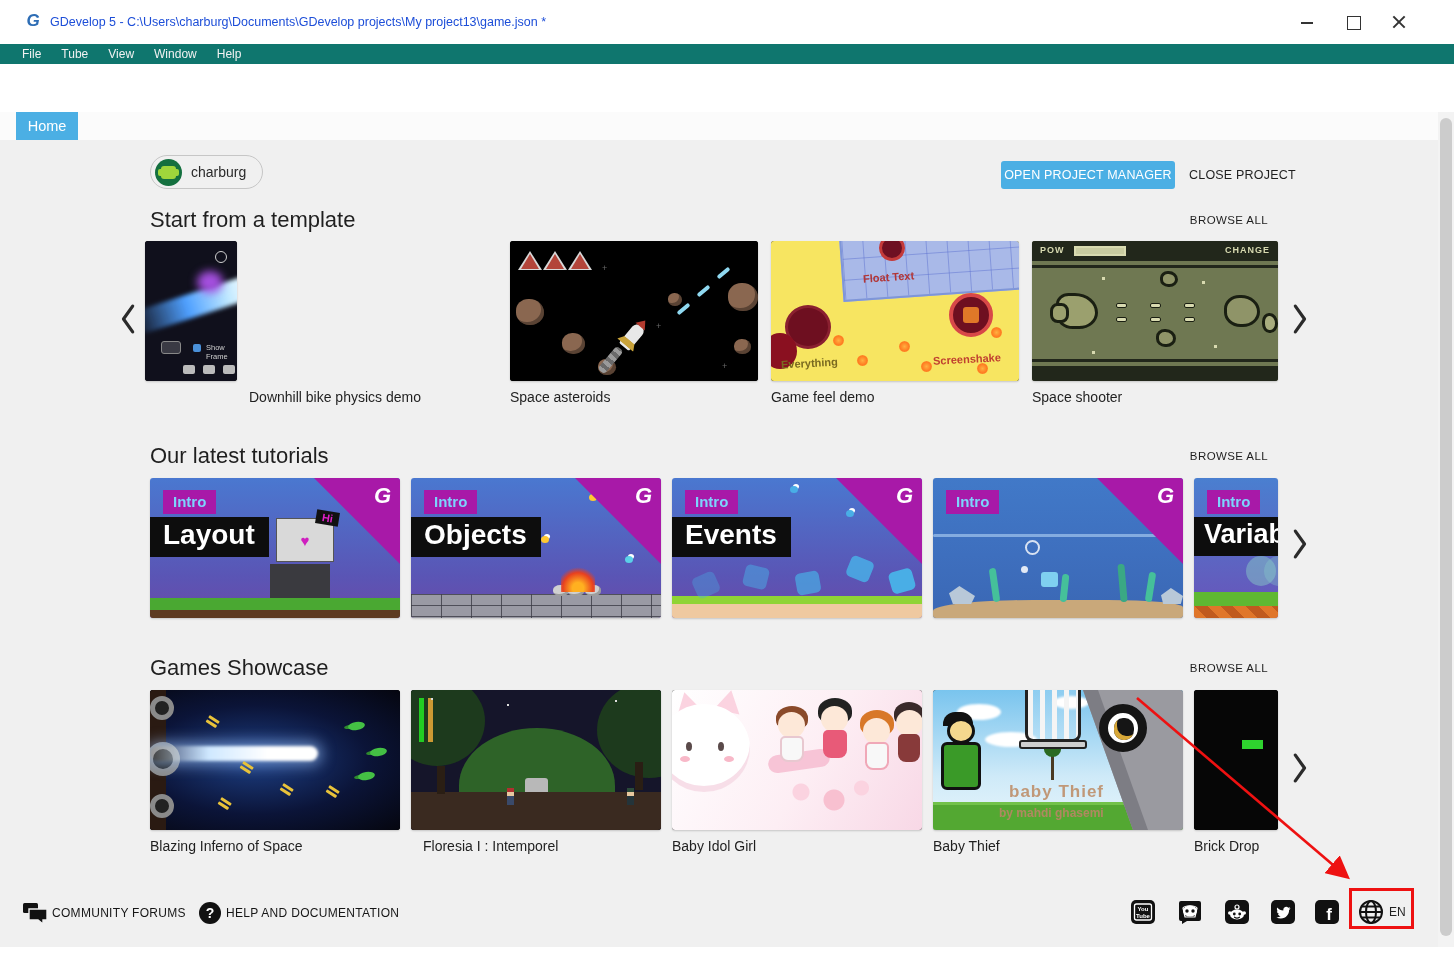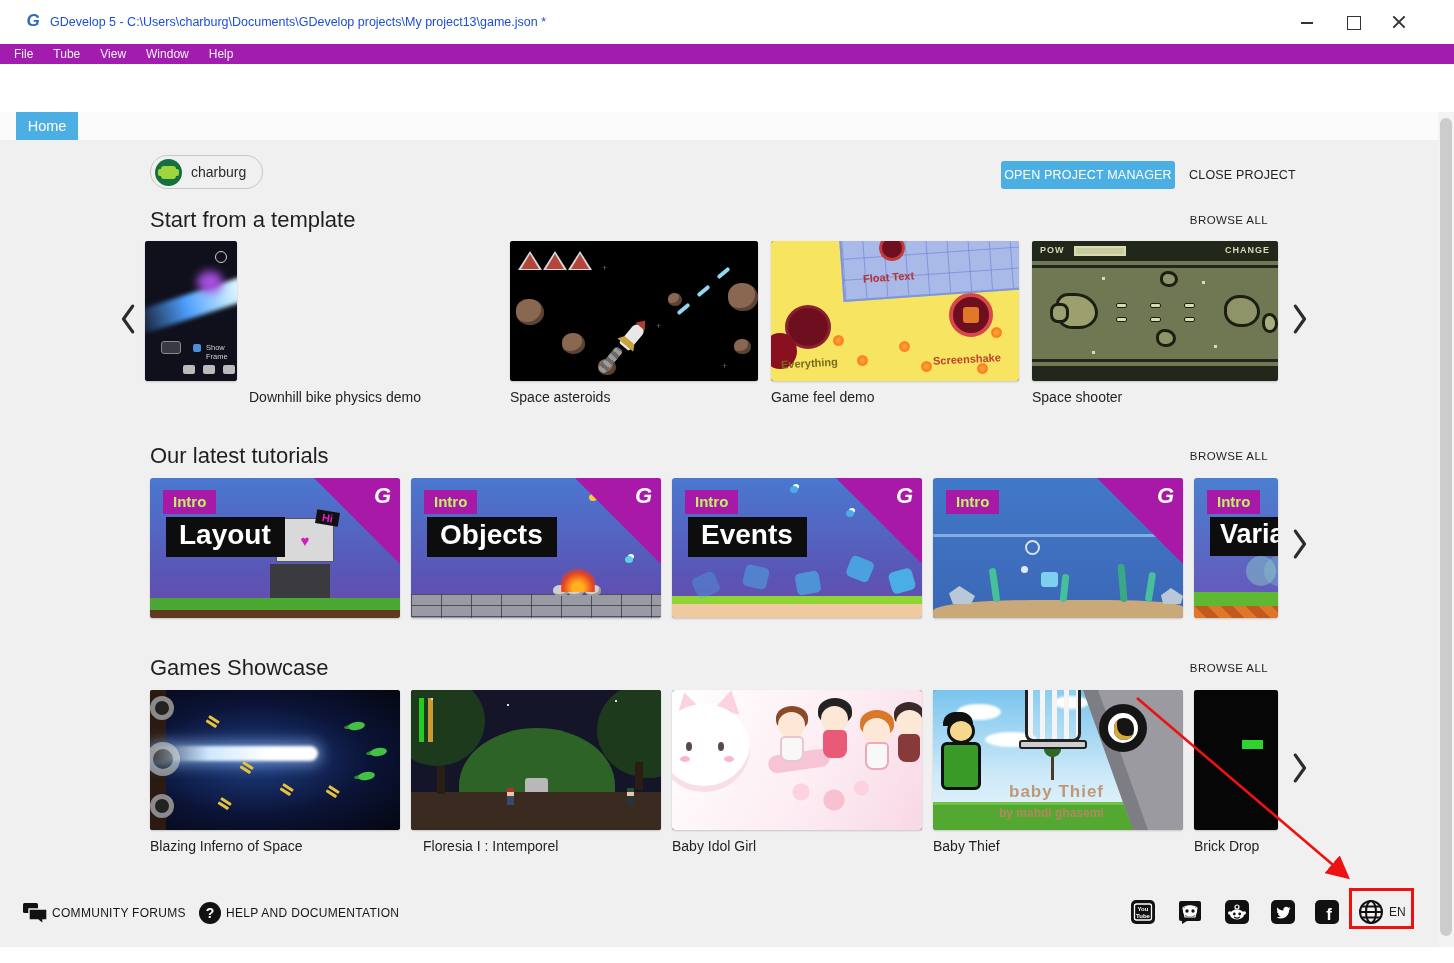--- a/index.html
+++ b/index.html
@@ -14,22 +14,22 @@
               font-weight:bold; font-style:italic; font-size:17px; line-height:20px; text-align:center; }
   .window-title { position:absolute; left:50px; top:15px; font-size:12.5px; color:#1d4ed8; }
   .winbtn { position:absolute; top:7px; width:30px; height:30px; }
   .wb-min  { left:1292px; } .wb-max { left:1338px; } .wb-close { left:1384px; }
   .wb-min::after { content:""; position:absolute; left:9px; top:15px; width:12px; height:2px; background:#333; }
   .wb-max::after { content:""; position:absolute; left:9px; top:9px; width:12px; height:12px; border:1.6px solid #333; }
   .wb-close::before,.wb-close::after { content:""; position:absolute; left:7px; top:14px; width:16px; height:2px; background:#333; }
   .wb-close::before { transform:rotate(45deg);} .wb-close::after { transform:rotate(-45deg);}
 
   
-  .menubar { position:absolute; left:0; top:44px; width:1454px; height:20px; background:#a21caf;
-             display:flex; align-items:center; padding-left:4px; }
+  .menubar { position:absolute; left:0; top:44px; width:1454px; height:20px; background:#0f766e;
+             display:flex; align-items:center; padding-left:12px; }
   .menu-item { color:#f2f2f2; font-size:12px; padding:0 10px; line-height:20px; }
 
   
   .toolbar { position:absolute; left:0; top:64px; width:1454px; height:48px; background:#fff; }
   .pm-icon { position:absolute; left:18px; top:70px; width:40px; height:36px; }
   .pm-back { position:absolute; left:9px; top:0; width:30px; height:28px; background:#2d3a9e; }
   .pm-front{ position:absolute; left:0; top:5px; width:32px; height:29px;
              background:linear-gradient(135deg,#4fc3f7,#1976d2); }
   .pm-front i { position:absolute; left:4px; height:3px; background:#fff; }
   .tool-center { position:absolute; left:50%; top:70px; transform:translateX(-50%);
@@ -157,23 +157,23 @@
   .sh-ship::before { content:""; position:absolute; left:-9px; top:7px; width:13px; height:14px; background:#9ba06e;
              border:3px solid #1a1f12; border-radius:40%; }
   .sh-bullet { position:absolute; width:11px; height:5px; background:#d8dab0; border:1px solid #1a1f12; border-radius:2px; }
   .sh-rock { position:absolute; background:#8f9468; border:3px solid #1a1f12; border-radius:45% 55% 50% 48%; }
   .sh-dot { position:absolute; width:2.5px; height:2.5px; background:#d8dab0; }
 
   
   .tut-corner { position:absolute; top:0; right:0; width:0; height:0;
                 border-top:86px solid #a819a8; border-left:86px solid transparent; }
   .tut-g { position:absolute; top:5px; right:9px; color:#fff; font-size:22px; font-weight:bold; font-style:italic; }
-  .tut-badge { position:absolute; top:12px; left:13px; background:#a819a8; color:#bef264;
+  .tut-badge { position:absolute; top:12px; left:13px; background:#a819a8; color:#7dd3fc;
                font-size:15px; font-weight:bold; padding:3px 10px 4px; }
-  .tut-title { position:absolute; top:39px; left:16px; background:#0d0d0d; color:#fff;
+  .tut-title { position:absolute; top:39px; left:0; background:#0d0d0d; color:#fff;
                font-size:28px; font-weight:bold; padding:2px 14px 6px 13px; white-space:nowrap; }
   .grass { position:absolute; left:0; bottom:0; width:100%; }
   .lay-win { position:absolute; left:126px; top:40px; width:58px; height:44px; background:#d9d9d9; border:1px solid #555;
              display:flex; align-items:center; justify-content:center; color:#cf1fbf; font-size:15px; }
   .lay-hi { position:absolute; left:166px; top:33px; background:#111; color:#e020c8; font-size:11px; font-weight:bold;
             padding:1px 6px; transform:rotate(9deg); }
   .lay-panel { position:absolute; left:120px; top:86px; width:60px; height:34px; background:#3a3a3f; }
   .brick { background:#9a9aa4;
            background-image:linear-gradient(rgba(60,60,70,.8) 1px,transparent 1px),
                             linear-gradient(90deg,rgba(60,60,70,.8) 1px,transparent 1px);

